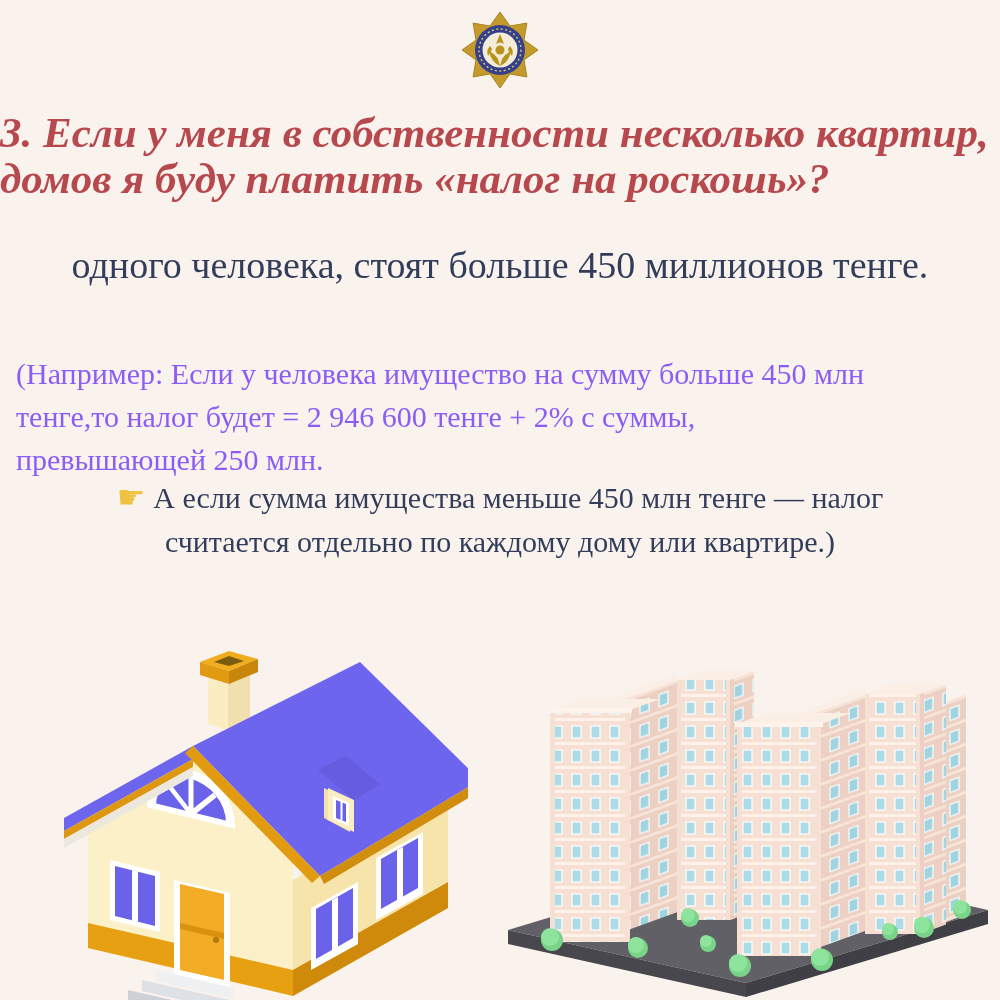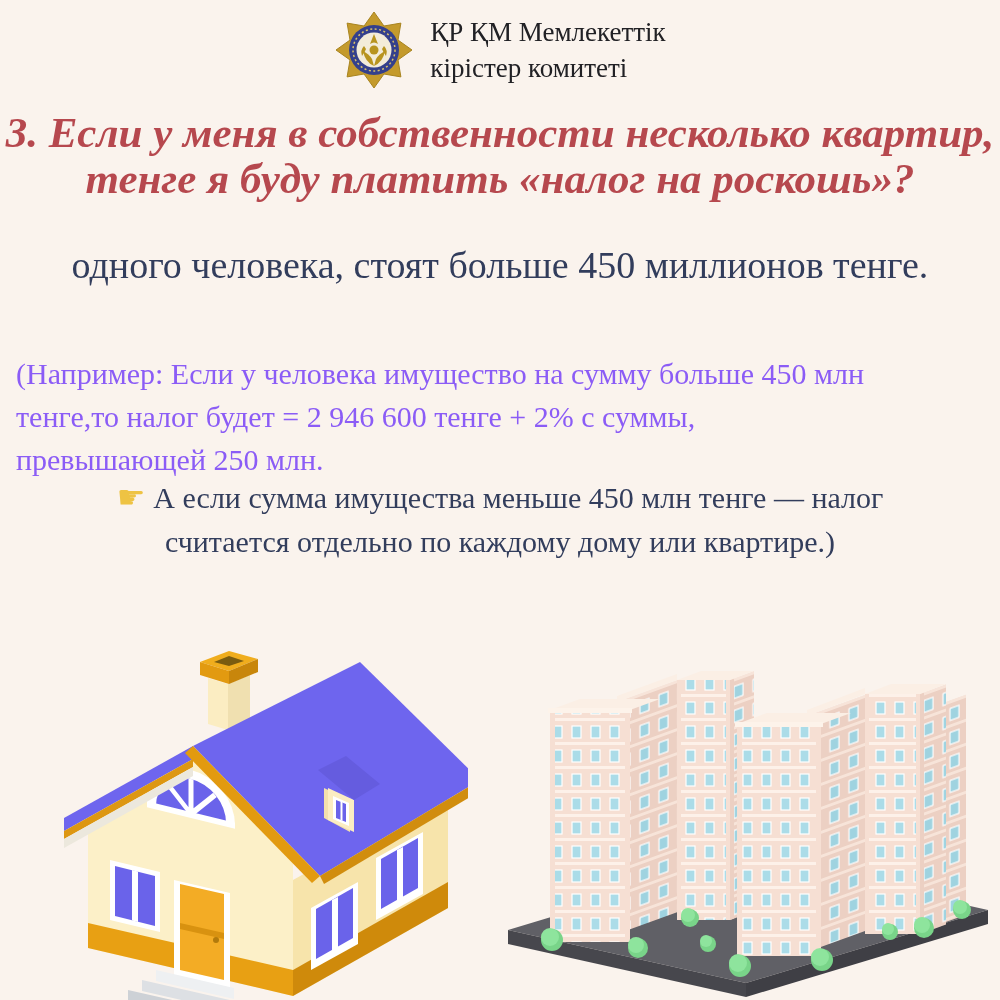--- a/index.html
+++ b/index.html
@@ -11,21 +11,21 @@
   .header{
     position:absolute;top:10px;left:0;width:100%;
     display:flex;justify-content:center;align-items:center;gap:16px;
   }
   .logo-wrap{width:80px;height:80px;flex:0 0 auto;}
   .org{
     font-size:27px;line-height:1.35;color:#212125;text-align:left;
   }
   .title{
     position:absolute;top:110px;left:0;width:100%;
-    text-align:center;color:#b6484e;
+    color:#b6484e;
     font-style:italic;font-weight:bold;font-size:43px;line-height:1.08;
   }
   .answer{
     position:absolute;top:238px;left:0;width:100%;
     text-align:center;color:#323d5c;font-size:38px;line-height:1.45;
   }
   .example{
     position:absolute;top:352px;left:16px;width:100%;
     text-align:left;color:#8b5cf6;font-size:30px;line-height:1.44;
   }
@@ -54,29 +54,25 @@
       <g fill="#b8941f">
         <path d="M40 24 L36 34 Q40 31 44 34 Z"></path>
         <path d="M40 56 Q31 52 29 41 Q35 44 38 49 Z"></path>
         <path d="M40 56 Q49 52 51 41 Q45 44 42 49 Z"></path>
         <path d="M30 36 Q26 40 28 46 Q31 42 32 39 Z"></path>
         <path d="M50 36 Q54 40 52 46 Q49 42 48 39 Z"></path>
         <circle cx="40" cy="40" r="4.5"></circle>
       </g>
     </svg>
   </div>
-  <div class="org">
-    <div>ҚР ҚМ Мемлекеттік</div>
-    <div>кірістер комитеті</div>
-  </div>
 </div>
 
 <div class="title">
   <div>3. Если у меня в собственности несколько квартир,</div>
-  <div>тенге я буду платить «налог на роскошь»?</div>
+  <div>домов я буду платить «налог на роскошь»?</div>
 </div>
 
 <div class="answer">
   <div>одного человека, стоят больше 450 миллионов тенге.</div>
 </div>
 
 <div class="example">
   <div>(Например: Если у человека имущество на сумму больше 450 млн</div>
   <div>тенге,то налог будет = 2 946 600 тенге + 2% с суммы,</div>
   <div>превышающей 250 млн.</div>

